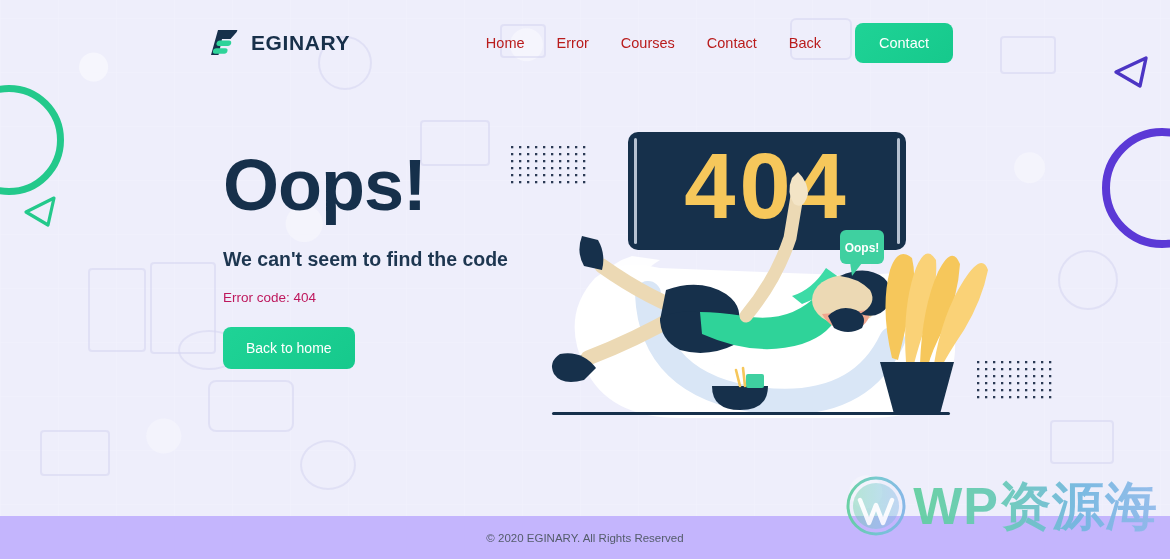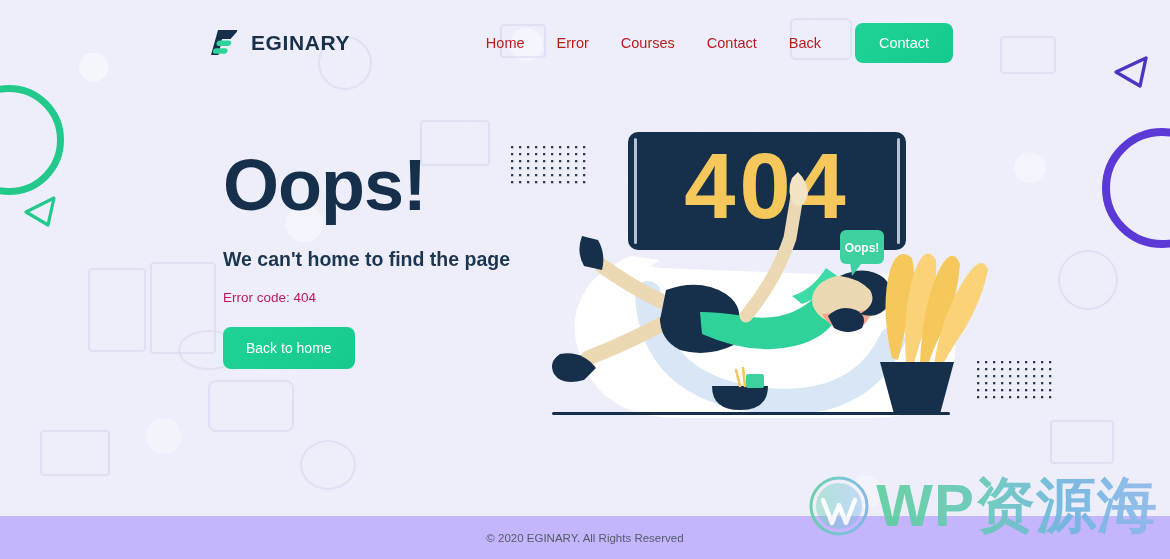--- a/index.html
+++ b/index.html
@@ -94,21 +94,21 @@
   .illus{ position:absolute; left:540px; top:118px; width:450px; height:310px; z-index:4; }
   .illus svg{ display:block; width:100%; height:100%; overflow:visible; }
 
   
   .watermark{
     position:absolute; right:12px; bottom:22px;
     display:flex; align-items:center; gap:6px; z-index:9;
     opacity:.92;
   }
   .wm-text{
-    font-size:60px; font-weight:bold; line-height:1;
+    font-size:52px; font-weight:bold; line-height:1;
     background:linear-gradient(90deg,#5fcf9e 0%,#67c9b8 38%,#72b6e0 68%,#8fb9ea 100%);
     -webkit-background-clip:text; background-clip:text;
     color:transparent; letter-spacing:1px;
     white-space:nowrap;
   }
 
   
   footer{
     position:absolute; left:0; right:0; bottom:0; height:43px;
     background:#c4b5fd; z-index:7;
@@ -174,21 +174,21 @@
     <a href="#">Courses</a>
     <a href="#">Contact</a>
     <a href="#">Back</a>
     <button class="btn-contact">Contact</button>
   </nav>
 </header>
 
 <div class="copy">
   <div class="oops">Oops!</div>
   <div class="sub">
-    <span>We can't home to find the page</span><br>
+    <span>We can't seem to find the code</span><br>
   </div>
   <div class="errcode">Error code: 404</div>
   <button class="btn-home">Back to home</button>
 </div>
 
 <div class="illus">
   <svg viewBox="0 0 450 310">
 
     <path d="M55 160 Q20 198 45 250 Q68 300 140 300 L330 300 Q400 300 412 252
              Q425 200 385 168 Q360 150 330 158 L120 150 Q80 140 55 160 Z" fill="#ffffff" opacity=".95"></path>

